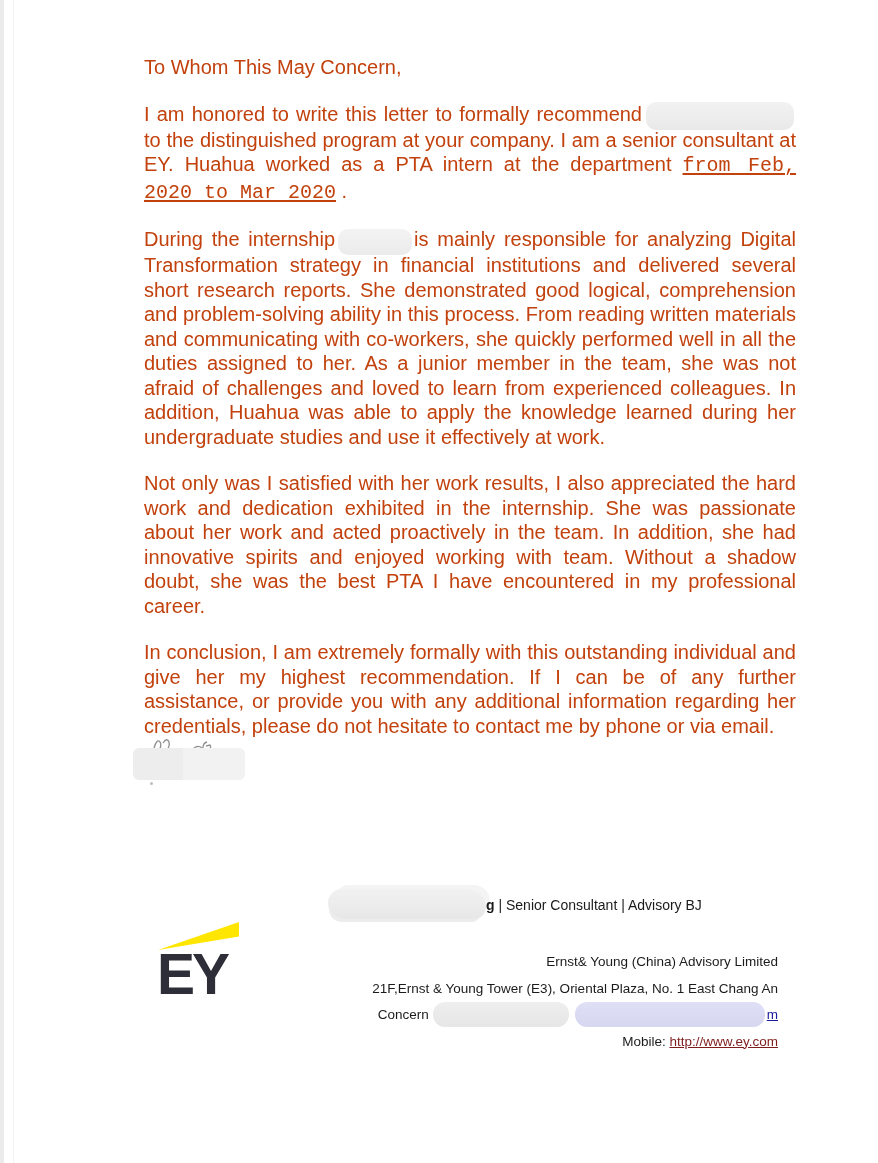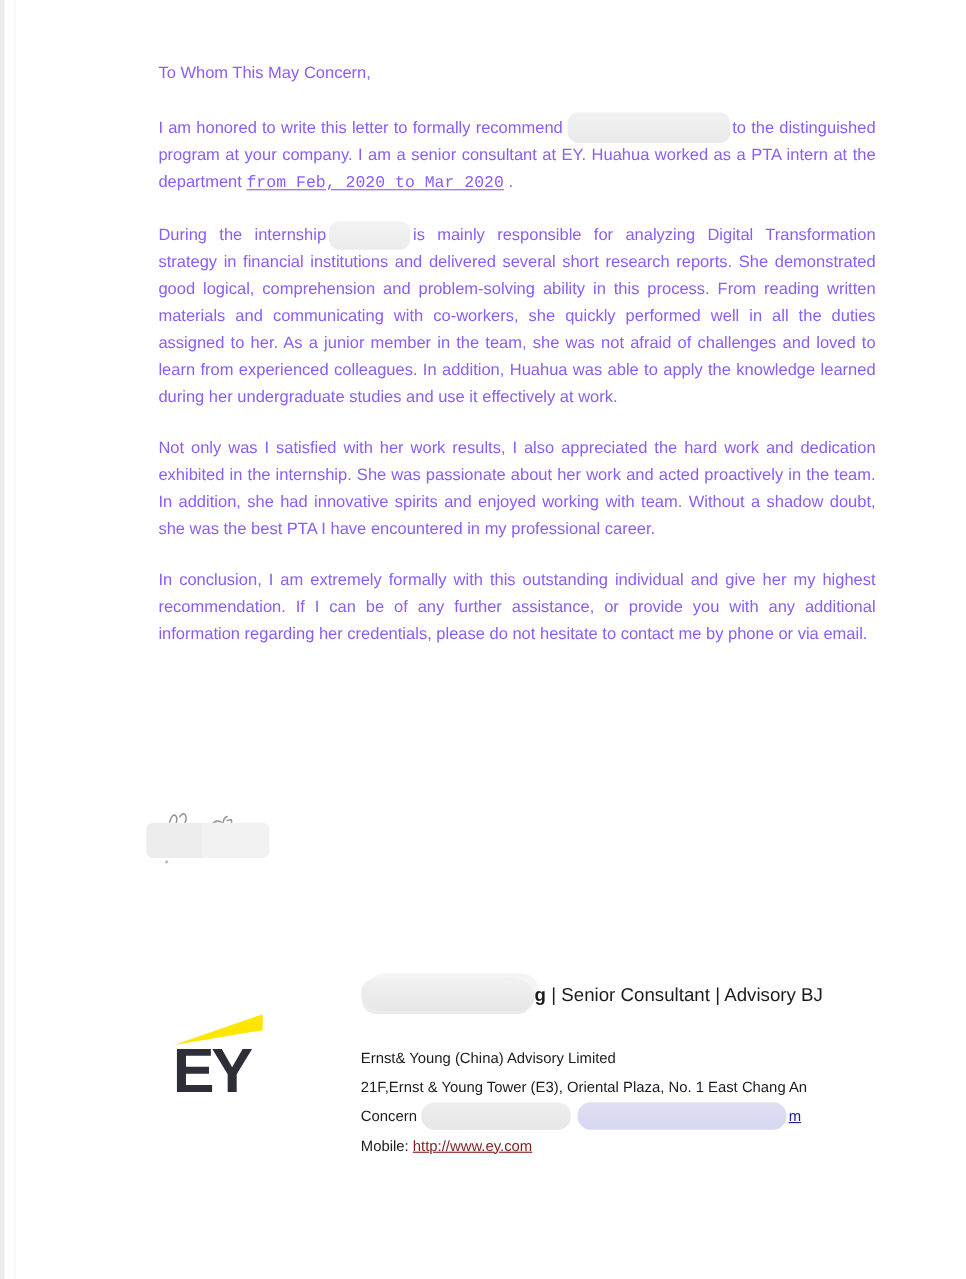--- a/index.html
+++ b/index.html
@@ -9,21 +9,21 @@
     background:#ffffff;
     font-family:"Liberation Sans","DejaVu Sans",sans-serif;
     color:#1c1c1c;
     overflow:hidden;
   }
   .edge-strip{position:absolute;left:0;top:0;width:4px;height:1163px;background:#ebebeb;}
   .edge-line{position:absolute;left:13px;top:0;width:1px;height:1163px;background:#f3f3f3;}
 
   .content{
     position:absolute;left:144px;top:55px;width:652px;
-    font-size:15px;line-height:24.5px;color:#8b5cf6;
+    font-size:20px;line-height:24.5px;color:#c2410c;
   }
   .content p{margin:0 0 22px 0;}
   .salutation{text-align:left;}
   .body-par{text-align:justify;}
   .underline{text-decoration:underline;text-underline-offset:2px;font-family:Liberation Mono, monospace;}
 
   .redact{
     display:inline-block;vertical-align:-7px;
     background:#ededed;border-radius:10px;
   }
@@ -47,29 +47,29 @@
   .ey-beam{
     position:absolute;left:1px;top:2px;width:81px;height:28px;
     clip-path:polygon(0% 100%,100% 0%,100% 52%);
   }
   .ey-letters{
     position:absolute;left:0px;top:26px;
     font-size:57px;font-weight:800;letter-spacing:-3px;line-height:1;
   }
 
   .sig-block{position:absolute;left:328px;top:889px;width:450px;color:#1b1b1b;}
-  .name-line{font-size:17px;color:#1b1b1b;height:44px;position:relative;}
+  .name-line{font-size:14px;color:#1b1b1b;height:44px;position:relative;}
   .redact.sig-name{
     display:inline-block;width:158px;height:30px;vertical-align:-9px;
     background:linear-gradient(180deg,#f1f1f1,#e7e7e7);
     border-radius:14px 18px 12px 16px;
     box-shadow:6px -6px 0 -2px #f4f4f4, -2px 6px 0 -3px #ececec;
   }
   .name-bold{font-weight:bold;}
-  .info-lines{font-size:13.5px;line-height:26.5px;margin-top:16px;}
+  .info-lines{font-size:13.5px;line-height:26.5px;margin-top:16px;text-align:right;}
   .info-line{white-space:nowrap;}
   .redact.phone{
     display:inline-block;width:136px;height:25px;vertical-align:-8px;
     background:linear-gradient(180deg,#eeeeee,#e6e6e6);border-radius:12px;margin-left:4px;
   }
   .redact.email{
     display:inline-block;width:190px;height:25px;vertical-align:-8px;
     background:linear-gradient(180deg,#dfe0f6,#d6d7f0);border-radius:12px;margin-left:6px;margin-right:2px;
   }
   .link{text-decoration:underline;cursor:pointer;}

